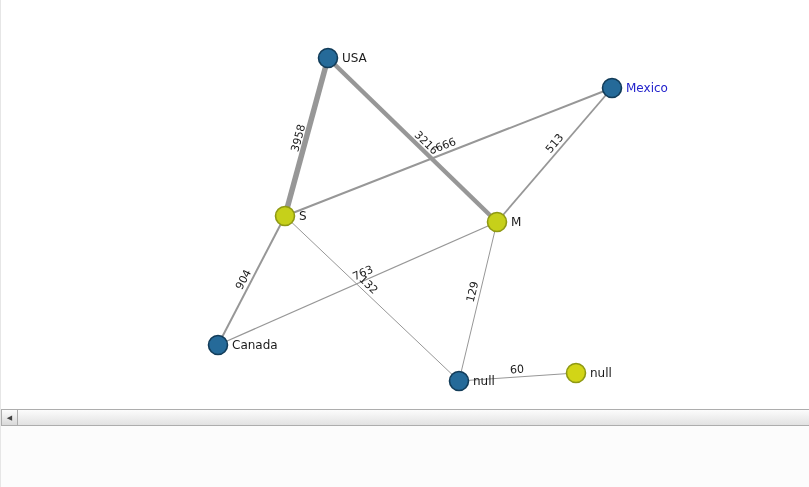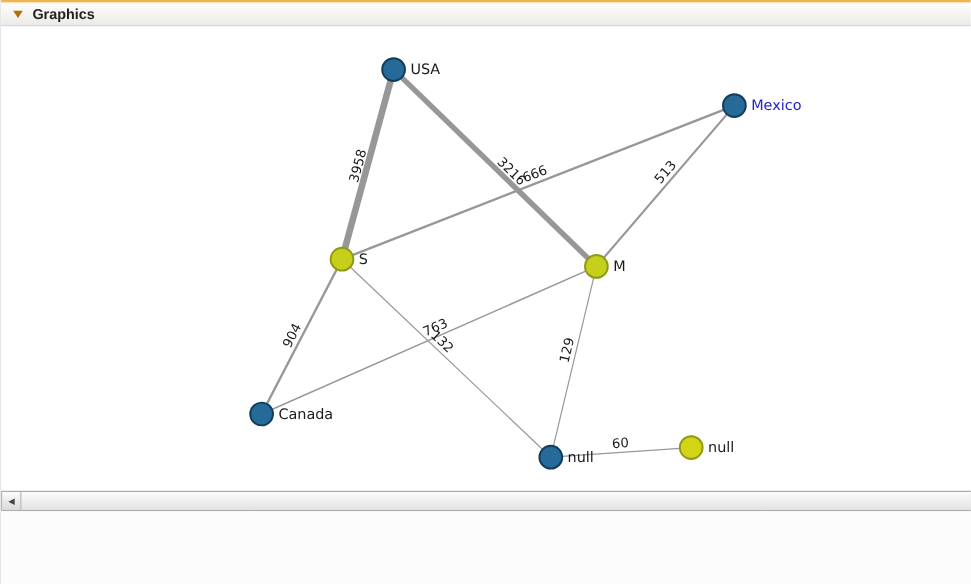--- a/index.html
+++ b/index.html
@@ -28,24 +28,20 @@
   .sb-thumb{flex:1;background:linear-gradient(#fcfcfc,#e2e2e2);}
 
   
   .controls{position:absolute;top:426px;left:0;width:809px;height:61px;background:#fcfcfc;}
 </style>
 </head>
 <body>
 
 <div class="app">
 
-  <div class="header">
-    <span class="disclosure"></span>
-    <span class="header-title">Graphics</span>
-  </div>
 
   <svg id="graph-svg" width="809" height="387">
       <line x1="327" y1="36" x2="284" y2="194" stroke="#979797" stroke-width="5.5"></line>
       <line x1="327" y1="36" x2="496" y2="200" stroke="#979797" stroke-width="4.5"></line>
       <line x1="284" y1="194" x2="611" y2="66" stroke="#979797" stroke-width="2"></line>
       <line x1="496" y1="200" x2="611" y2="66" stroke="#979797" stroke-width="1.8"></line>
       <line x1="284" y1="194" x2="217" y2="323" stroke="#979797" stroke-width="2"></line>
       <line x1="217" y1="323" x2="496" y2="200" stroke="#979797" stroke-width="1.2"></line>
       <line x1="284" y1="194" x2="458" y2="359" stroke="#979797" stroke-width="1"></line>
       <line x1="496" y1="200" x2="458" y2="359" stroke="#979797" stroke-width="1"></line>

